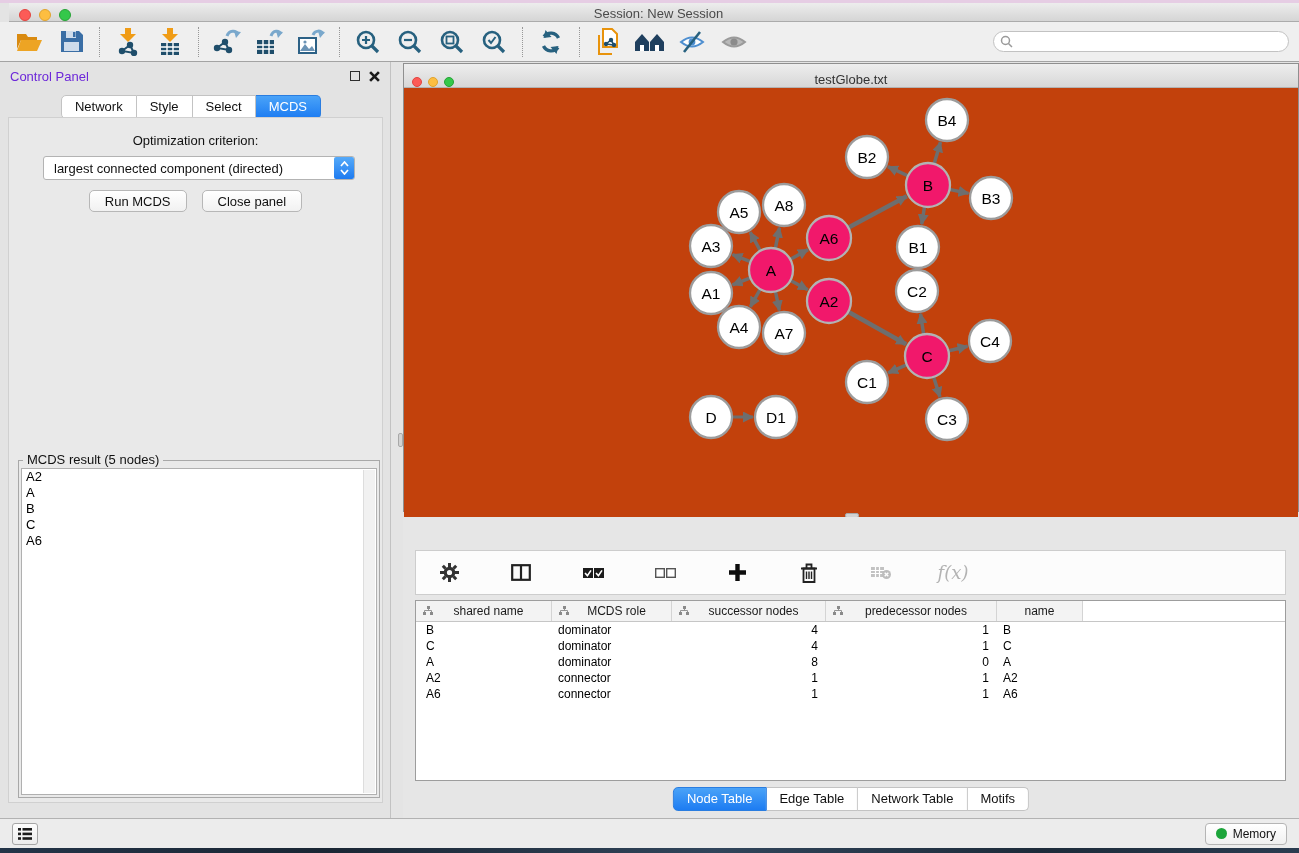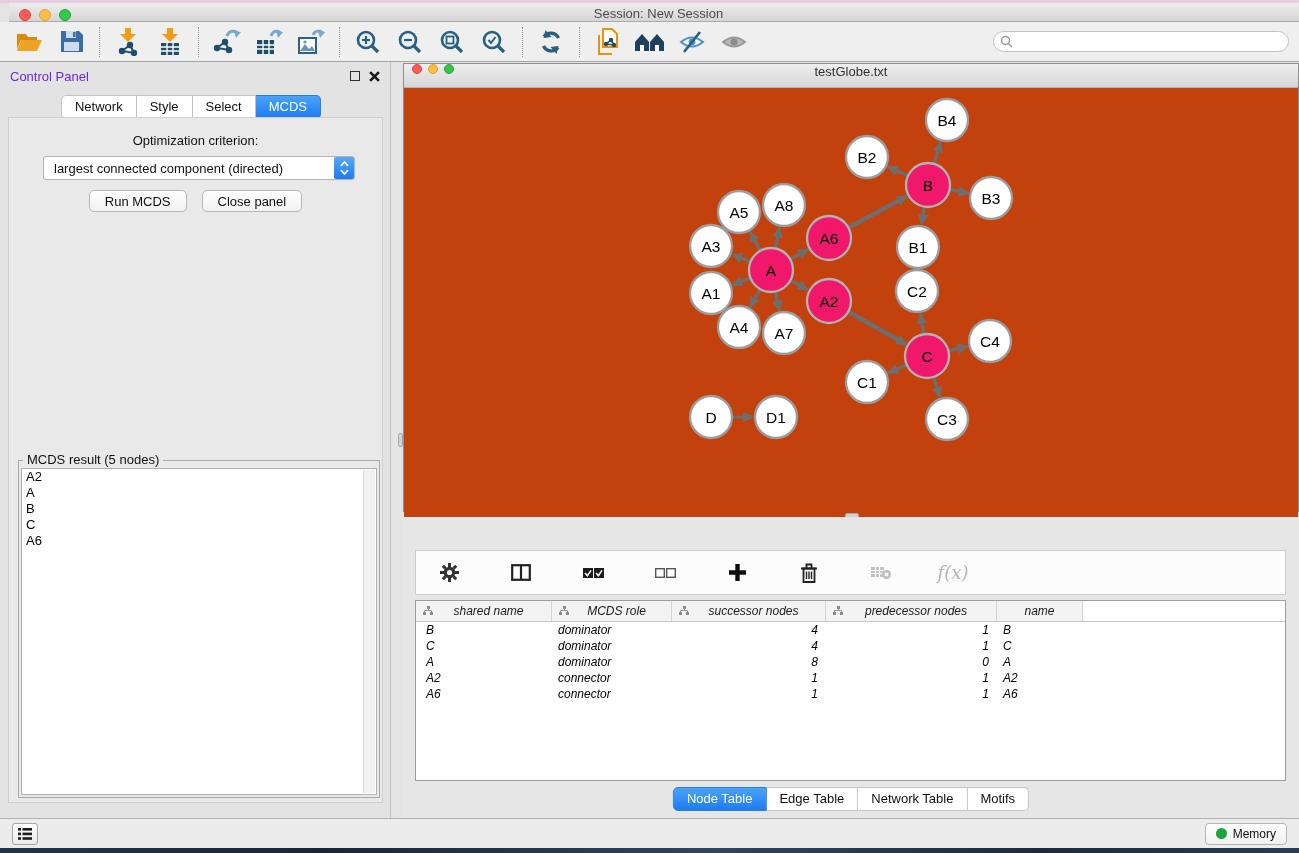--- a/index.html
+++ b/index.html
@@ -62,40 +62,40 @@
   #result-list { position:absolute; left:2px; top:7px; right:2px; bottom:2px; background:#fff;
     border:1px solid #b0b0b0; overflow:hidden; }
   .result-item { font-size:13px; line-height:16px; padding-left:4px; color:#000; }
   #result-scroll { position:absolute; right:1px; top:1px; bottom:1px; width:12px;
     background:#f1f1f1; border-left:1px solid #ddd; }
 
   
   #network-window { left:403px; top:63px; width:896px; height:449px; background:#fff;
     border:1px solid #8f8f8f; }
   #nw-titlebar { height:24px; background:linear-gradient(#eeeeee,#d7d7d7); border-bottom:1px solid #b3b3b3;
-    display:flex; align-items:flex-start; position:relative; }
+    display:flex; align-items:flex-end; position:relative; }
   #nw-titlebar .lights { margin-left:8px; gap:6px; }
   #nw-titlebar .light { width:10px; height:10px; }
   #nw-titlebar .title { position:absolute; left:0; right:0; text-align:center; color:#333; font-size:13px; }
   #nw-content { position:relative; width:894px; height:490px; background:#c2410c; }
   #resize-grip { position:absolute; right:1px; bottom:1px; width:14px; height:14px;
     background:repeating-linear-gradient(135deg, transparent 0 3px, #bbb 3px 4px); }
 
   
   .split-v { left:398px; top:433px; width:5px; height:14px; background:#d2d2d2; border:1px solid #a8a8a8; border-radius:2px; }
   .split-h { left:845px; top:513px; width:14px; height:5px; background:#d2d2d2; border:1px solid #a8a8a8; border-radius:2px; }
 
   
   #table-panel { left:403px; top:517px; width:896px; height:301px; background:#e6e6e6; }
   #tp-toolbar { position:absolute; left:12px; top:33px; width:871px; height:45px;
     background:#fcfcfc; border:1px solid #cdcdcd; display:flex; align-items:center; padding-left:14px;gap:34px; }
   .ttbtn { width:38px; height:36px; display:flex; align-items:center; justify-content:center; }
   .fx { font-family:"DejaVu Serif", serif; font-style:italic; font-size:18px; color:#b3b3b3; }
   #tp-table { position:absolute; left:12px; top:83px; width:871px; height:181px;
-    background:#fff; border:1px solid #9d9d9d; overflow:hidden;font-style:italic; }
+    background:#fff; border:1px solid #9d9d9d; overflow:hidden; }
   #tbl-head { display:flex; height:21px; border-bottom:1px solid #c6c6c6; font-size:12px; color:#1a1a1a; }
   .th { background:#f3f3f3; border-right:1px solid #d4d4d4; display:flex; align-items:center; padding-left:7px; }
   .th .lbl { flex:1; text-align:center; padding-right:7px; }
   .th-fill { flex:1; background:#fff; }
   .tr { display:flex; height:16px; align-items:center; font-size:12px; color:#000; }
   .td { overflow:hidden; white-space:nowrap; }
   .td.l { text-align:left; }
   .td.r { text-align:right; }
   #tp-tabs { position:absolute; left:50%; transform:translateX(-50%); top:270px; }
 

